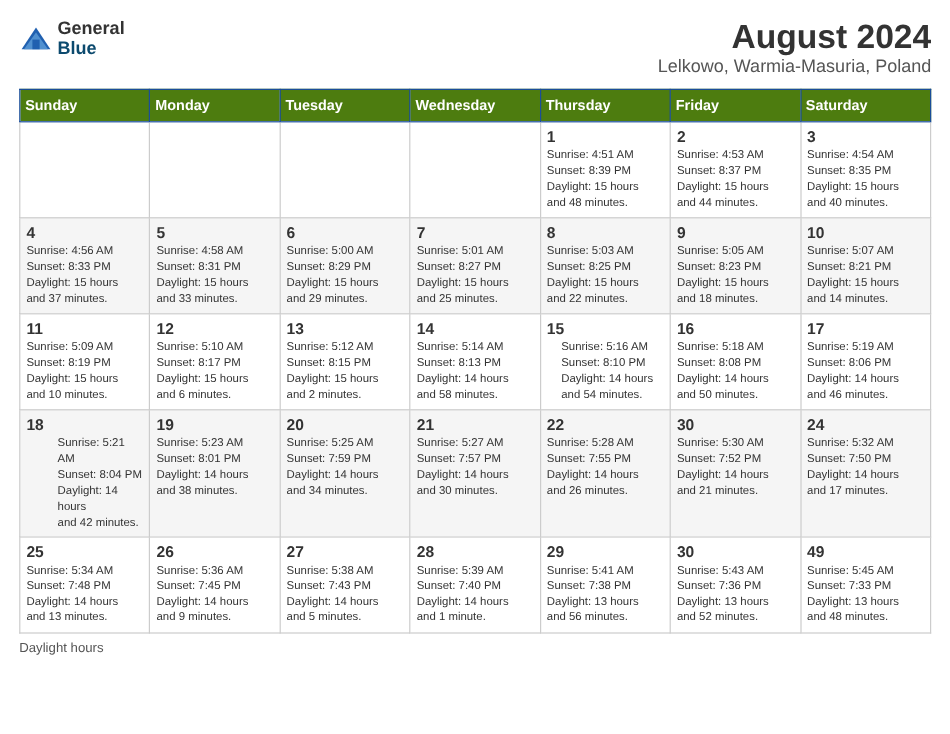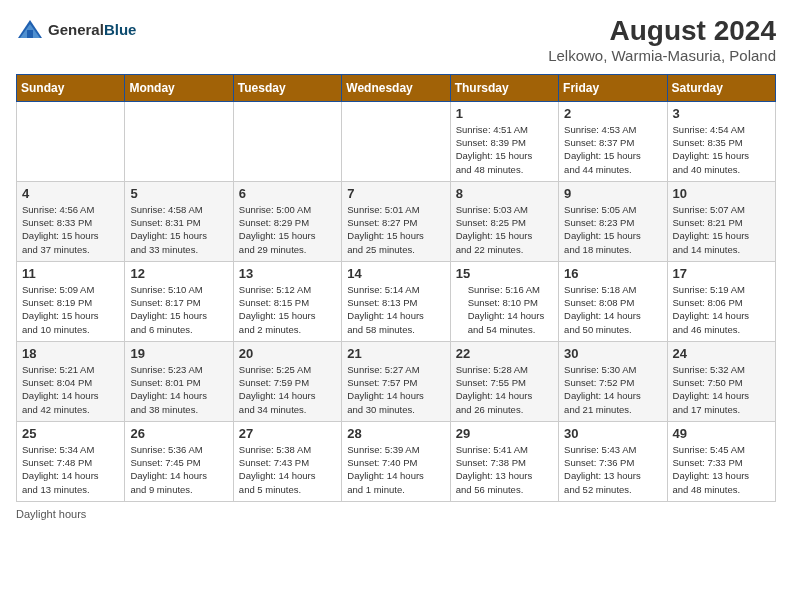--- a/index.html
+++ b/index.html
@@ -16,21 +16,21 @@
       align-items: flex-start;
       margin-bottom: 10px;
     }
     .logo {
       display: flex;
       align-items: center;
       gap: 4px;
     }
     .logo-text {
       display: flex;
-      flex-direction: row;
+      flex-direction: column;
       line-height: 1.1;
     }
     .logo-general {
       font-size: 15px;
       font-weight: bold;
       color: #333;
     }
     .logo-blue {
       font-size: 15px;
       font-weight: bold;
@@ -52,21 +52,21 @@
     .calendar-subtitle {
       font-size: 15px;
       color: #555;
     }
     table {
       width: 100%;
       border-collapse: collapse;
       table-layout: fixed;
     }
     thead tr th {
-      background: #a16207;
+      background: #4d7c0f;
       color: #fff;
       font-size: 12px;
       font-weight: bold;
       padding: 6px 4px;
       text-align: left;
       border: 1px solid #1a4e99;
     }
     tbody tr td {
       vertical-align: top;
       border: 1px solid #ccc;
@@ -258,21 +258,21 @@
           <div class="day-number">17</div>
           <div class="day-info" style="white-space: pre-line;">Sunrise: 5:19 AM
 Sunset: 8:06 PM
 Daylight: 14 hours
 and 46 minutes.</div>
         </td>
       </tr>
       <tr>
         <td>
           <div class="day-number">18</div>
-          <div class="day-info" style="white-space: pre-line;">Sunrise: 5:21 AM
+          <div class="day-info" style="white-space: pre-line; margin-left: 26px;">Sunrise: 5:21 AM
 Sunset: 8:04 PM
 Daylight: 14 hours
 and 42 minutes.</div>
         </td>
         <td>
           <div class="day-number">19</div>
           <div class="day-info" style="white-space: pre-line;">Sunrise: 5:23 AM
 Sunset: 8:01 PM
 Daylight: 14 hours
 and 38 minutes.</div>

